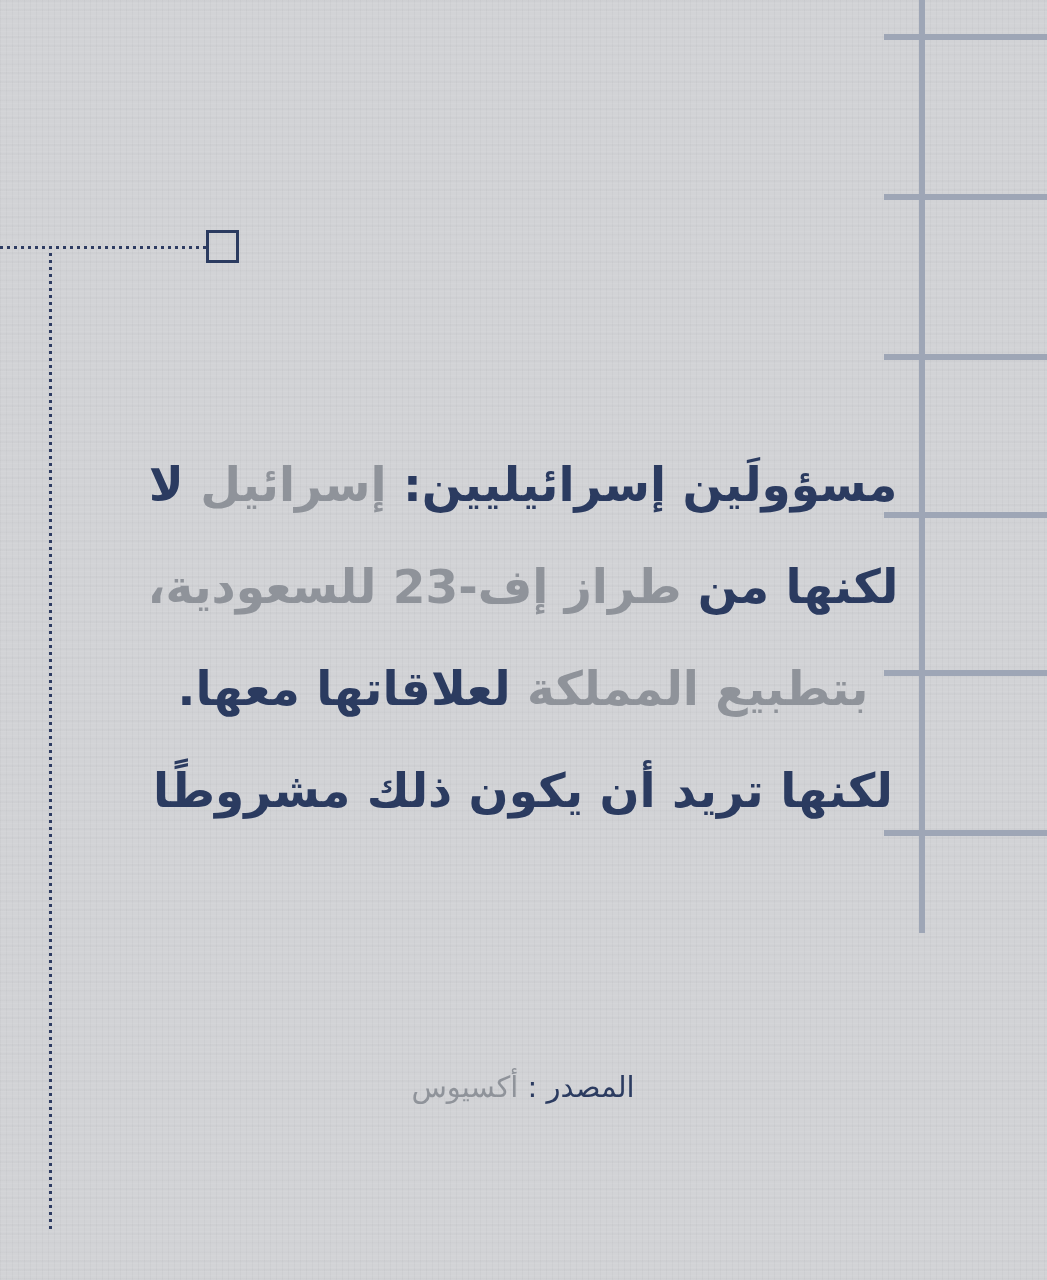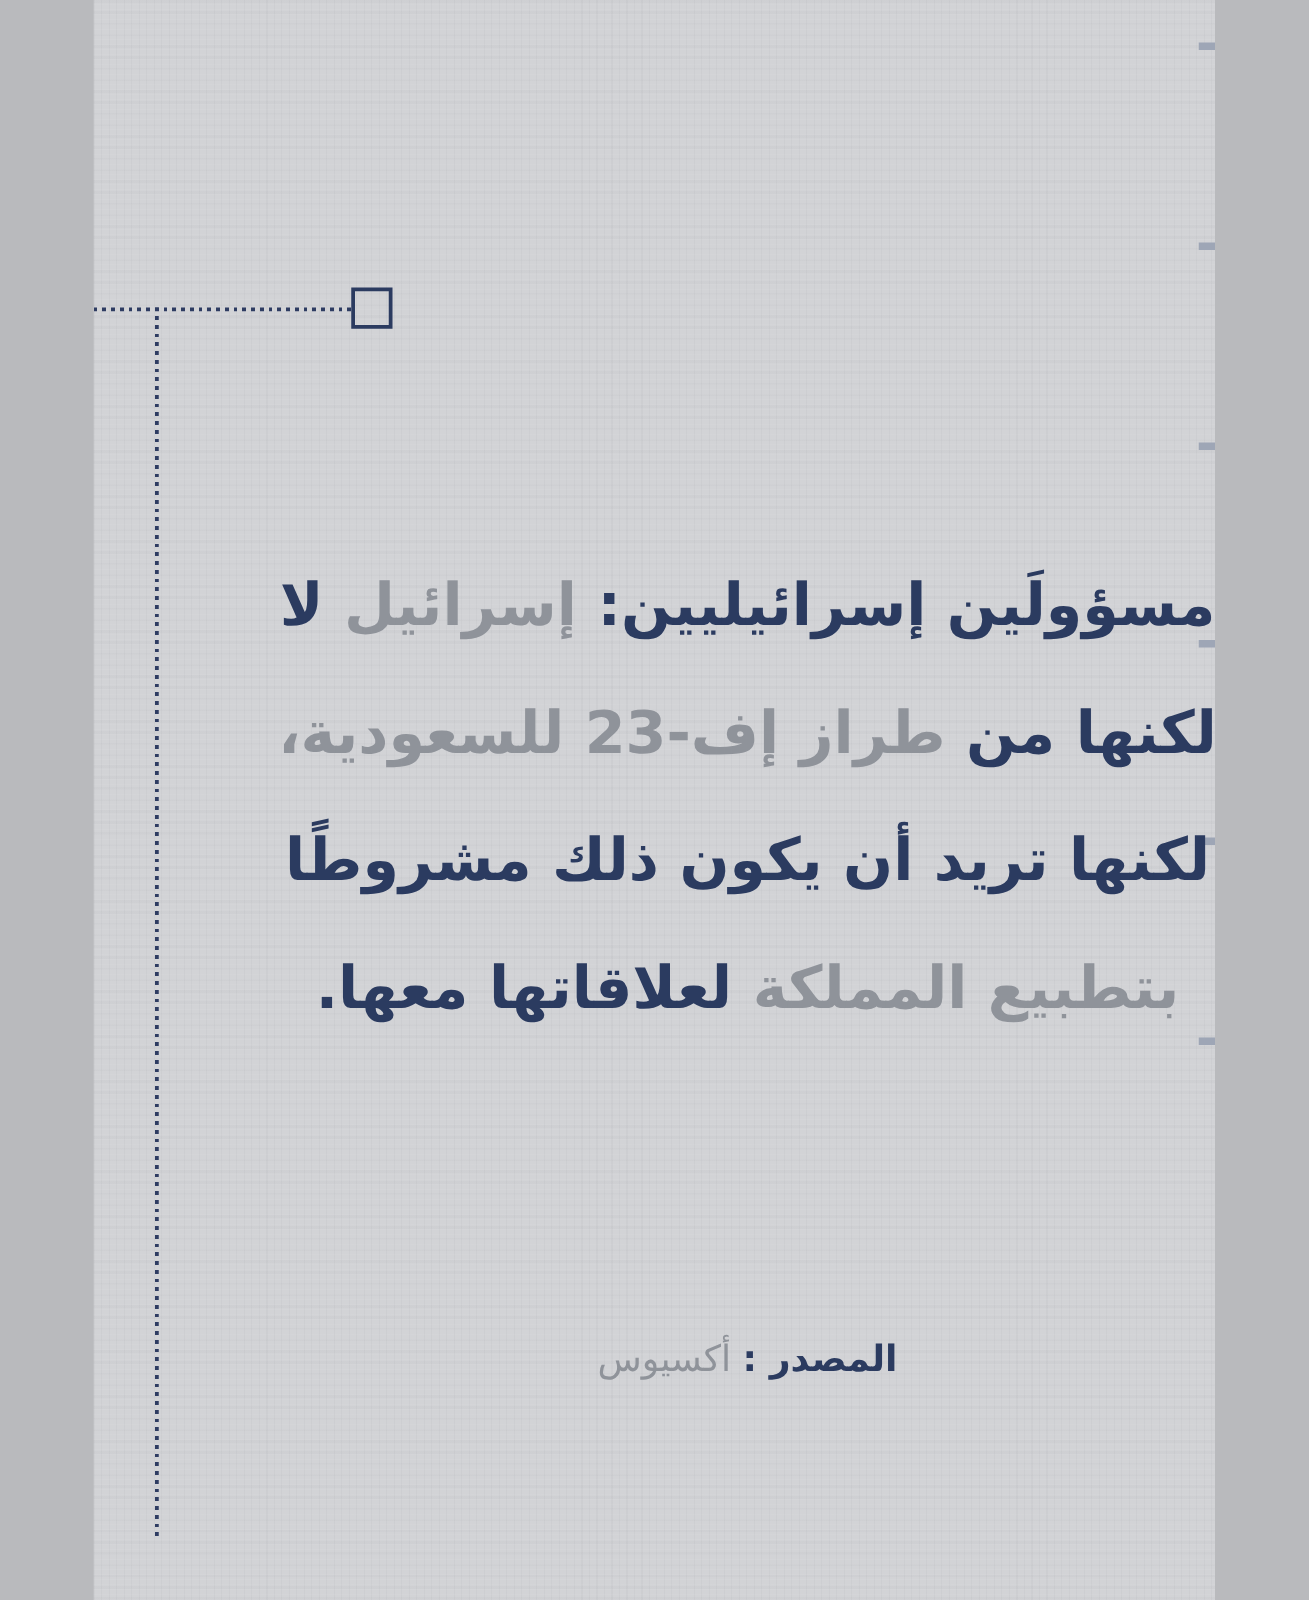--- a/index.html
+++ b/index.html
@@ -8,21 +8,21 @@
     --grid:#9ea6b6;
     --bg:#d2d3d6;
     --dots:#2e3c62;
   }
   *{ margin:0; padding:0; box-sizing:border-box; }
   html,body{ background:#b9babd; }
   body{ font-family:"DejaVu Sans", sans-serif; }
 
   .canvas{
     position:relative;
-    width:897px; height:1280px;
+    width:1047px; height:1280px;
     margin:0 auto;
     overflow:hidden;
     background-color:var(--bg);
     background-image:
       repeating-linear-gradient(0deg, rgba(255,255,255,.045) 0 1px, rgba(0,0,0,0) 1px 4px),
       repeating-linear-gradient(90deg, rgba(110,112,120,.05) 0 1px, rgba(0,0,0,0) 1px 6px),
       repeating-linear-gradient(0deg, rgba(120,122,130,.04) 0 2px, rgba(0,0,0,0) 2px 9px);
   }
 
   
@@ -77,21 +77,21 @@
 
   
   .source{
     position:absolute; left:63px; top:1066px;
     width:920px;
     direction:rtl;
     text-align:center;
     font-size:29px;
     line-height:42px;
   }
-  .src-label{ color:var(--navy); font-weight:700; }
+  .src-label{ color:var(--navy); font-weight:400; }
   .src-value{ color:var(--gray); font-weight:500;font-family:Liberation Serif, serif; }
 </style>
 </head>
 <body>
 
 <div class="canvas">
 
   <div class="grid-v"></div>
   <div class="grid-h"></div>
   <div class="grid-h"></div>
@@ -105,24 +105,24 @@
   <div class="square-outline"></div>
 
   <div class="headline" dir="rtl">
     <div class="hl-line">
       <span class="seg" data-tone="navy">مسؤولَين إسرائيليين: </span><span class="seg" data-tone="gray">إسرائيل</span><span class="seg" data-tone="navy"> لا</span>
     </div>
     <div class="hl-line">
       <span class="seg" data-tone="navy">لكنها من </span><span class="seg" data-tone="gray">طراز إف-23 للسعودية،</span>
     </div>
     <div class="hl-line">
-      <span class="seg" data-tone="navy">لكنها تريد أن يكون ذلك مشروطًا</span>
+      <span class="seg" data-tone="gray">بتطبيع المملكة </span><span class="seg" data-tone="navy">لعلاقاتها معها.</span>
     </div>
     <div class="hl-line">
-      <span class="seg" data-tone="gray">بتطبيع المملكة </span><span class="seg" data-tone="navy">لعلاقاتها معها.</span>
+      <span class="seg" data-tone="navy">لكنها تريد أن يكون ذلك مشروطًا</span>
     </div>
   </div>
 
   <div class="source" dir="rtl">
     <span class="src-label">المصدر :</span>
     <span class="src-value">أكسيوس</span>
   </div>
 
 </div>
 

